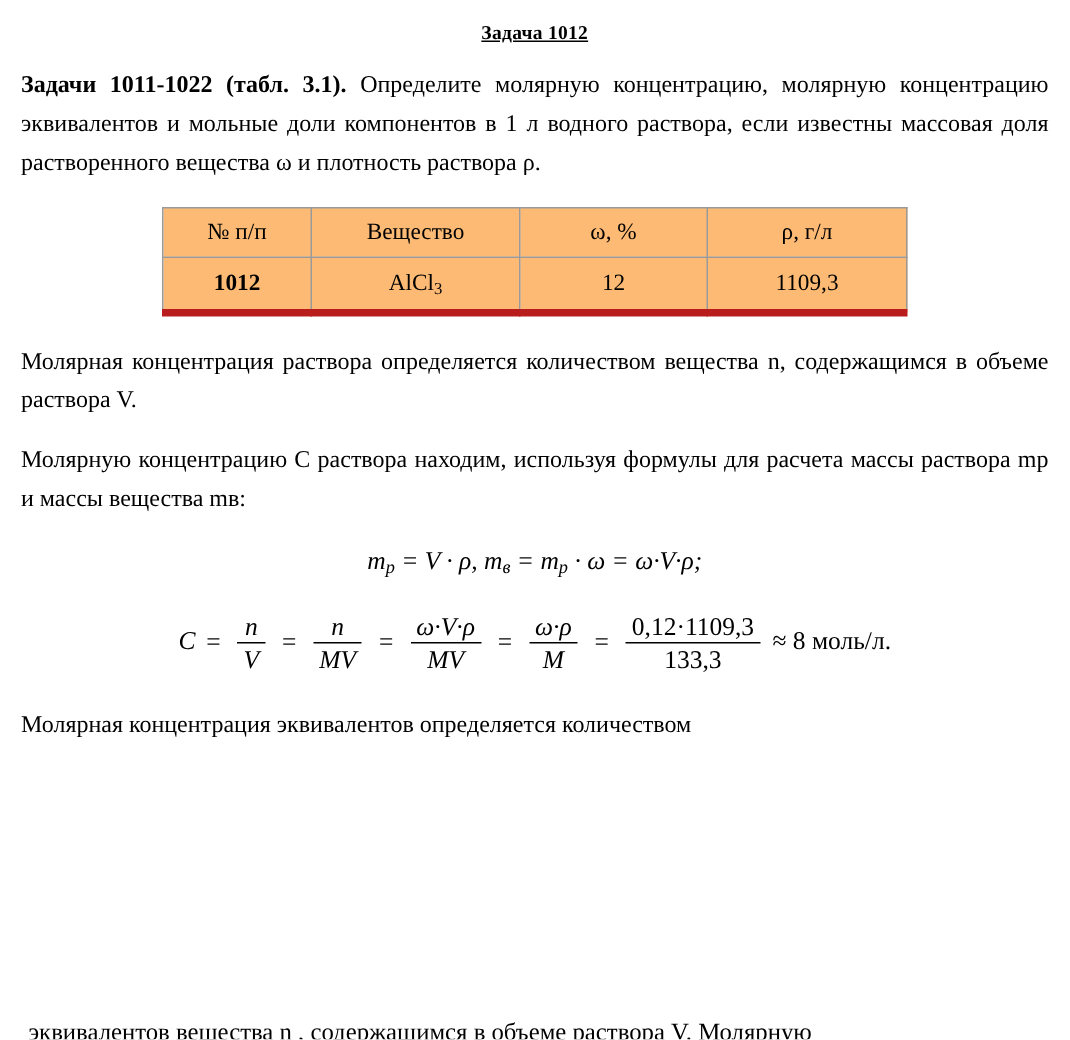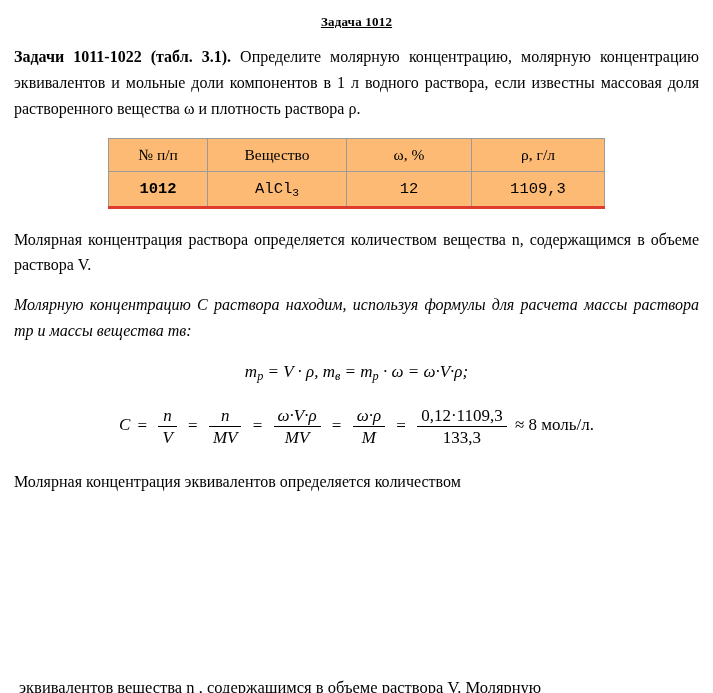--- a/index.html
+++ b/index.html
@@ -34,21 +34,20 @@
   }
   p.para {
     font-size: 16px;
     line-height: 1.62;
     text-align: justify;
     text-justify: inter-word;
     margin: 0 0 14px 0;
   }
   p.para.tight {
     margin-bottom: 12px;
-    font-style: italic;
   }
   .b {
     font-weight: bold;
   }
   
   .table-wrap {
     display: flex;
     justify-content: center;
     margin: 16px 0 18px 0;
   }
@@ -67,22 +66,21 @@
     font-size: 15.5px;
   }
   table.data .c-num { width: 78px; }
   table.data .c-sub { width: 118px; }
   table.data .c-w   { width: 104px; }
   table.data .c-rho { width: 112px; }
   table.data tbody td.idcell {
     font-weight: bold;
   }
   table.data tbody tr {
-    border-bottom: 1px solid #b91c1c;
-    font-family: Liberation Mono, monospace;
+    border-bottom: 5px solid #b91c1c;
   }
   table.data tbody td {
     border-bottom: 3px solid #e03b2f;
     padding-top: 8px;
     padding-bottom: 7px;
   }
   sub { font-size: 0.72em; vertical-align: -0.25em; }
   
   .solution-head {
     text-align: center;

